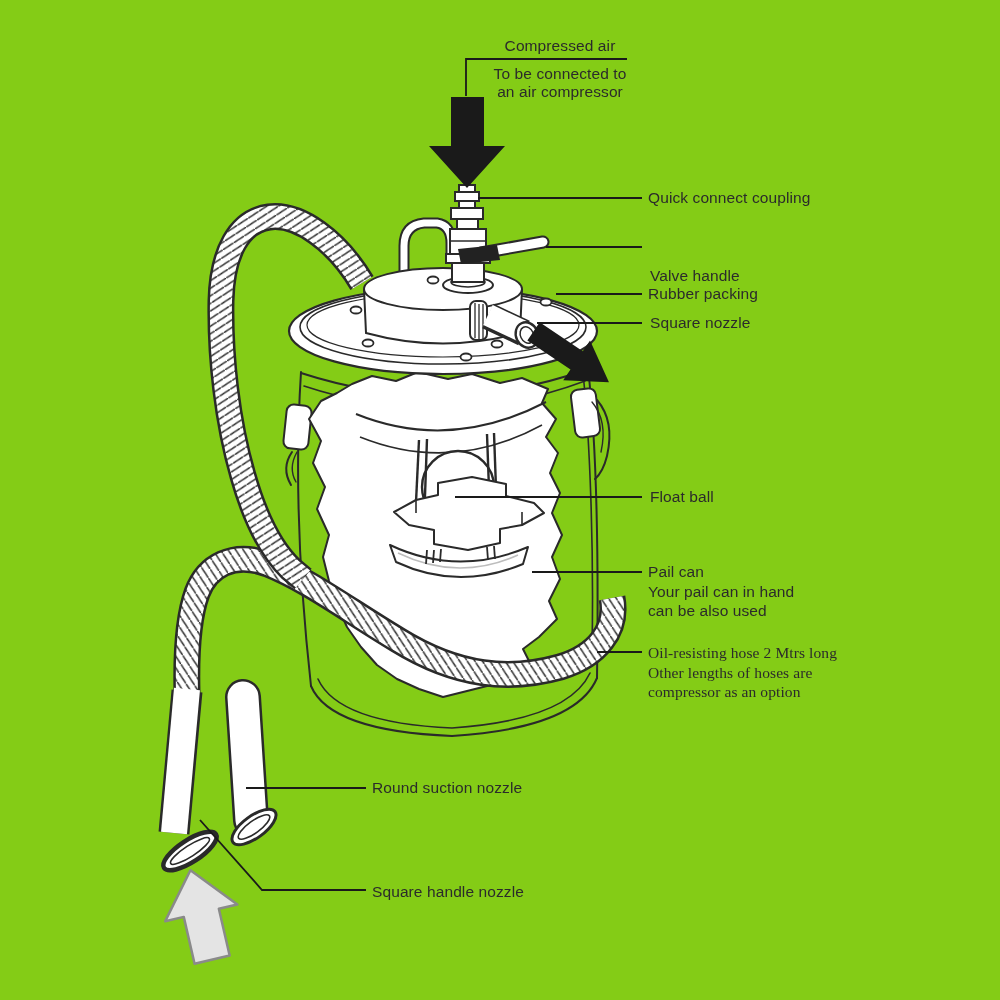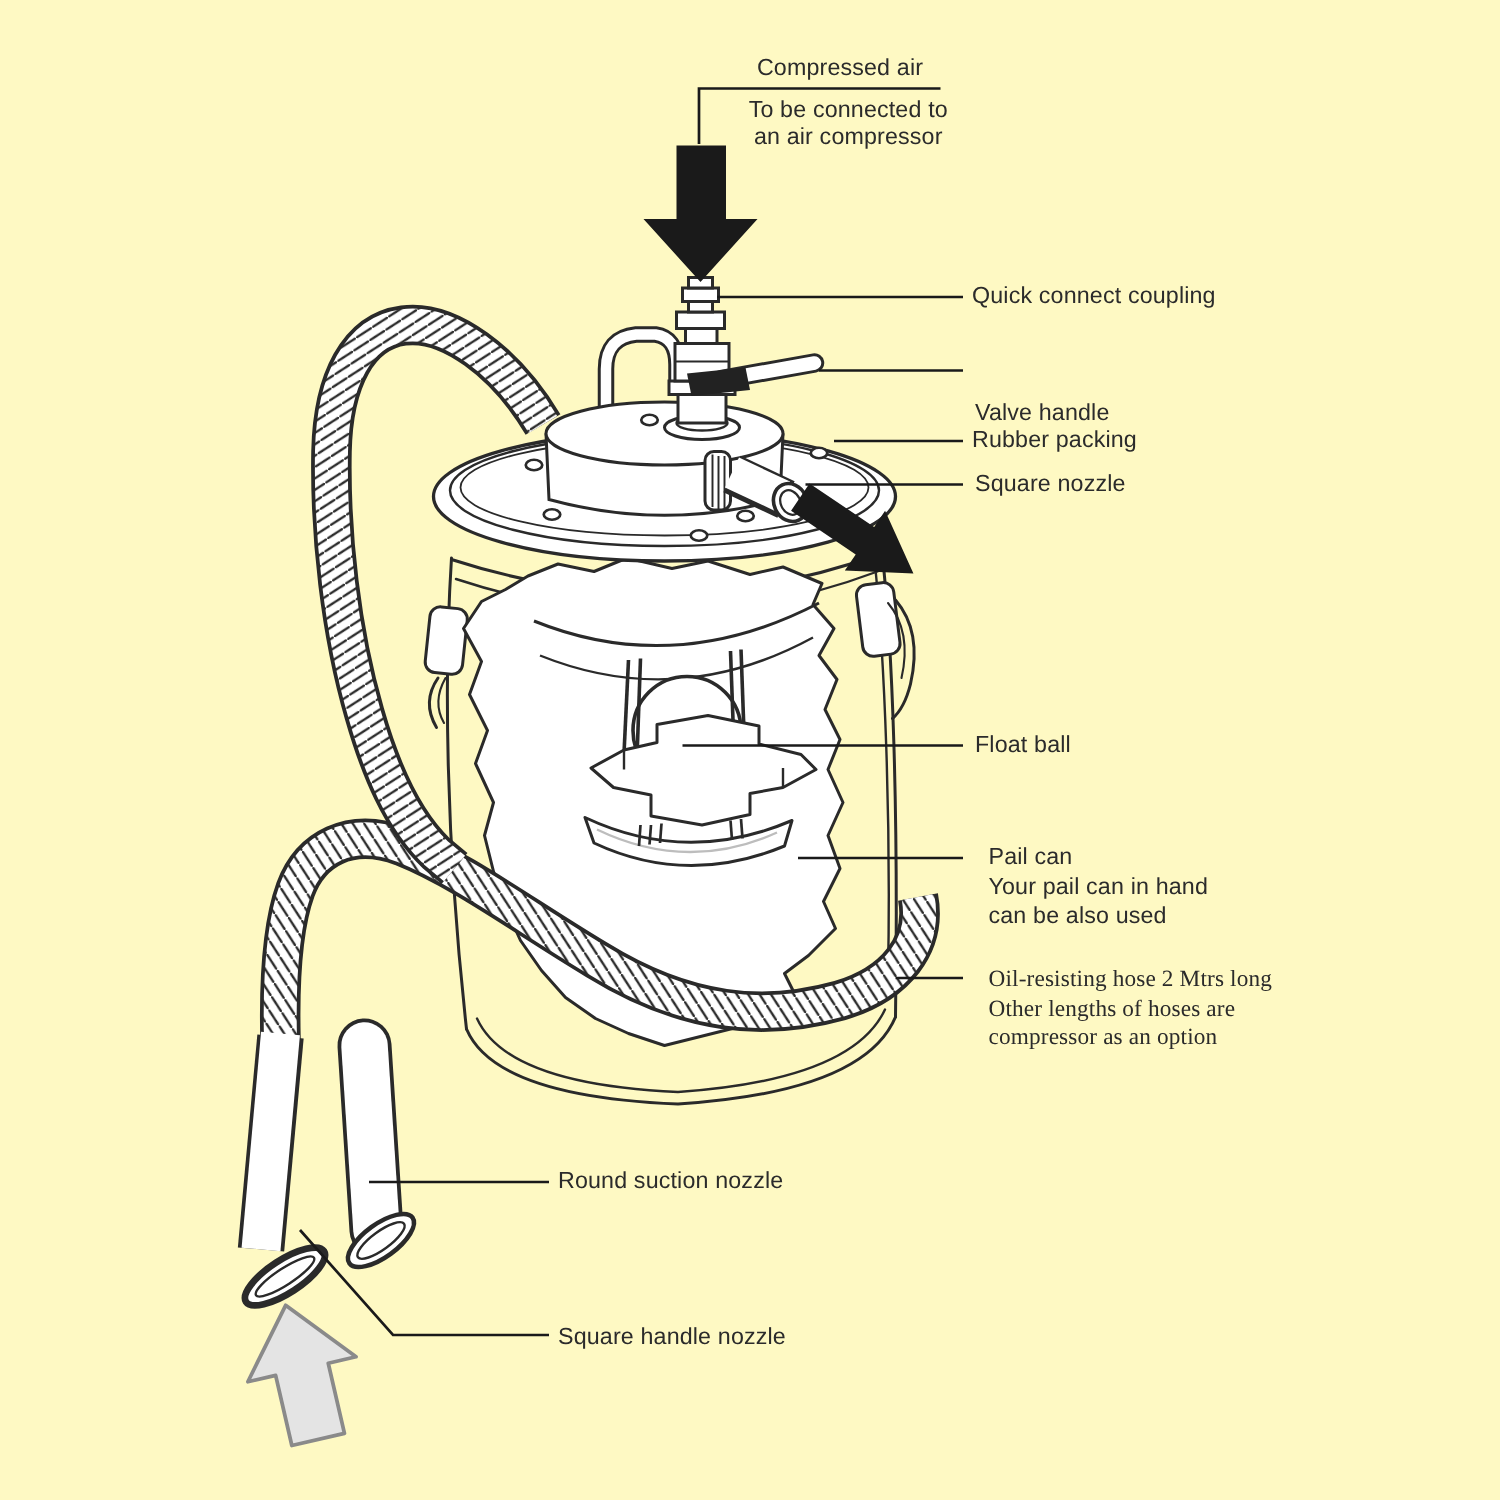--- a/index.html
+++ b/index.html
@@ -1,25 +1,25 @@
 <!DOCTYPE html>
 <html><head>
 <meta charset="utf-8">
 <style>
   html,body{margin:0;padding:0;background:#fff;}
   #stage{
-    position:relative;width:1000px;height:1000px;background:#fef9c3;overflow:hidden;
+    position:relative;width:1000px;height:1000px;background:#84cc16;overflow:hidden;
     font-family:"Liberation Sans", sans-serif;
   }
   #art{position:absolute;left:0;top:0;}
   .lbl{
     position:absolute;font-size:15.5px;line-height:19.5px;color:#2b2b2b;
     white-space:nowrap;letter-spacing:0.1px;
   }
-  .lbl .ln{display:block;padding-left:11px;}
+  .lbl .ln{display:block;}
   #lbl-compressed-air{width:188px;text-align:center;white-space:normal;}
   #lbl-compressed-air .title{display:block;font-size:15.5px;margin-bottom:9px;}
   #lbl-compressed-air .ln{line-height:18px;}
 </style>
 </head>
 <body>
 
 <div id="stage">
 
   <svg id="art" width="1000" height="1000" viewBox="0 0 1000 1000">

